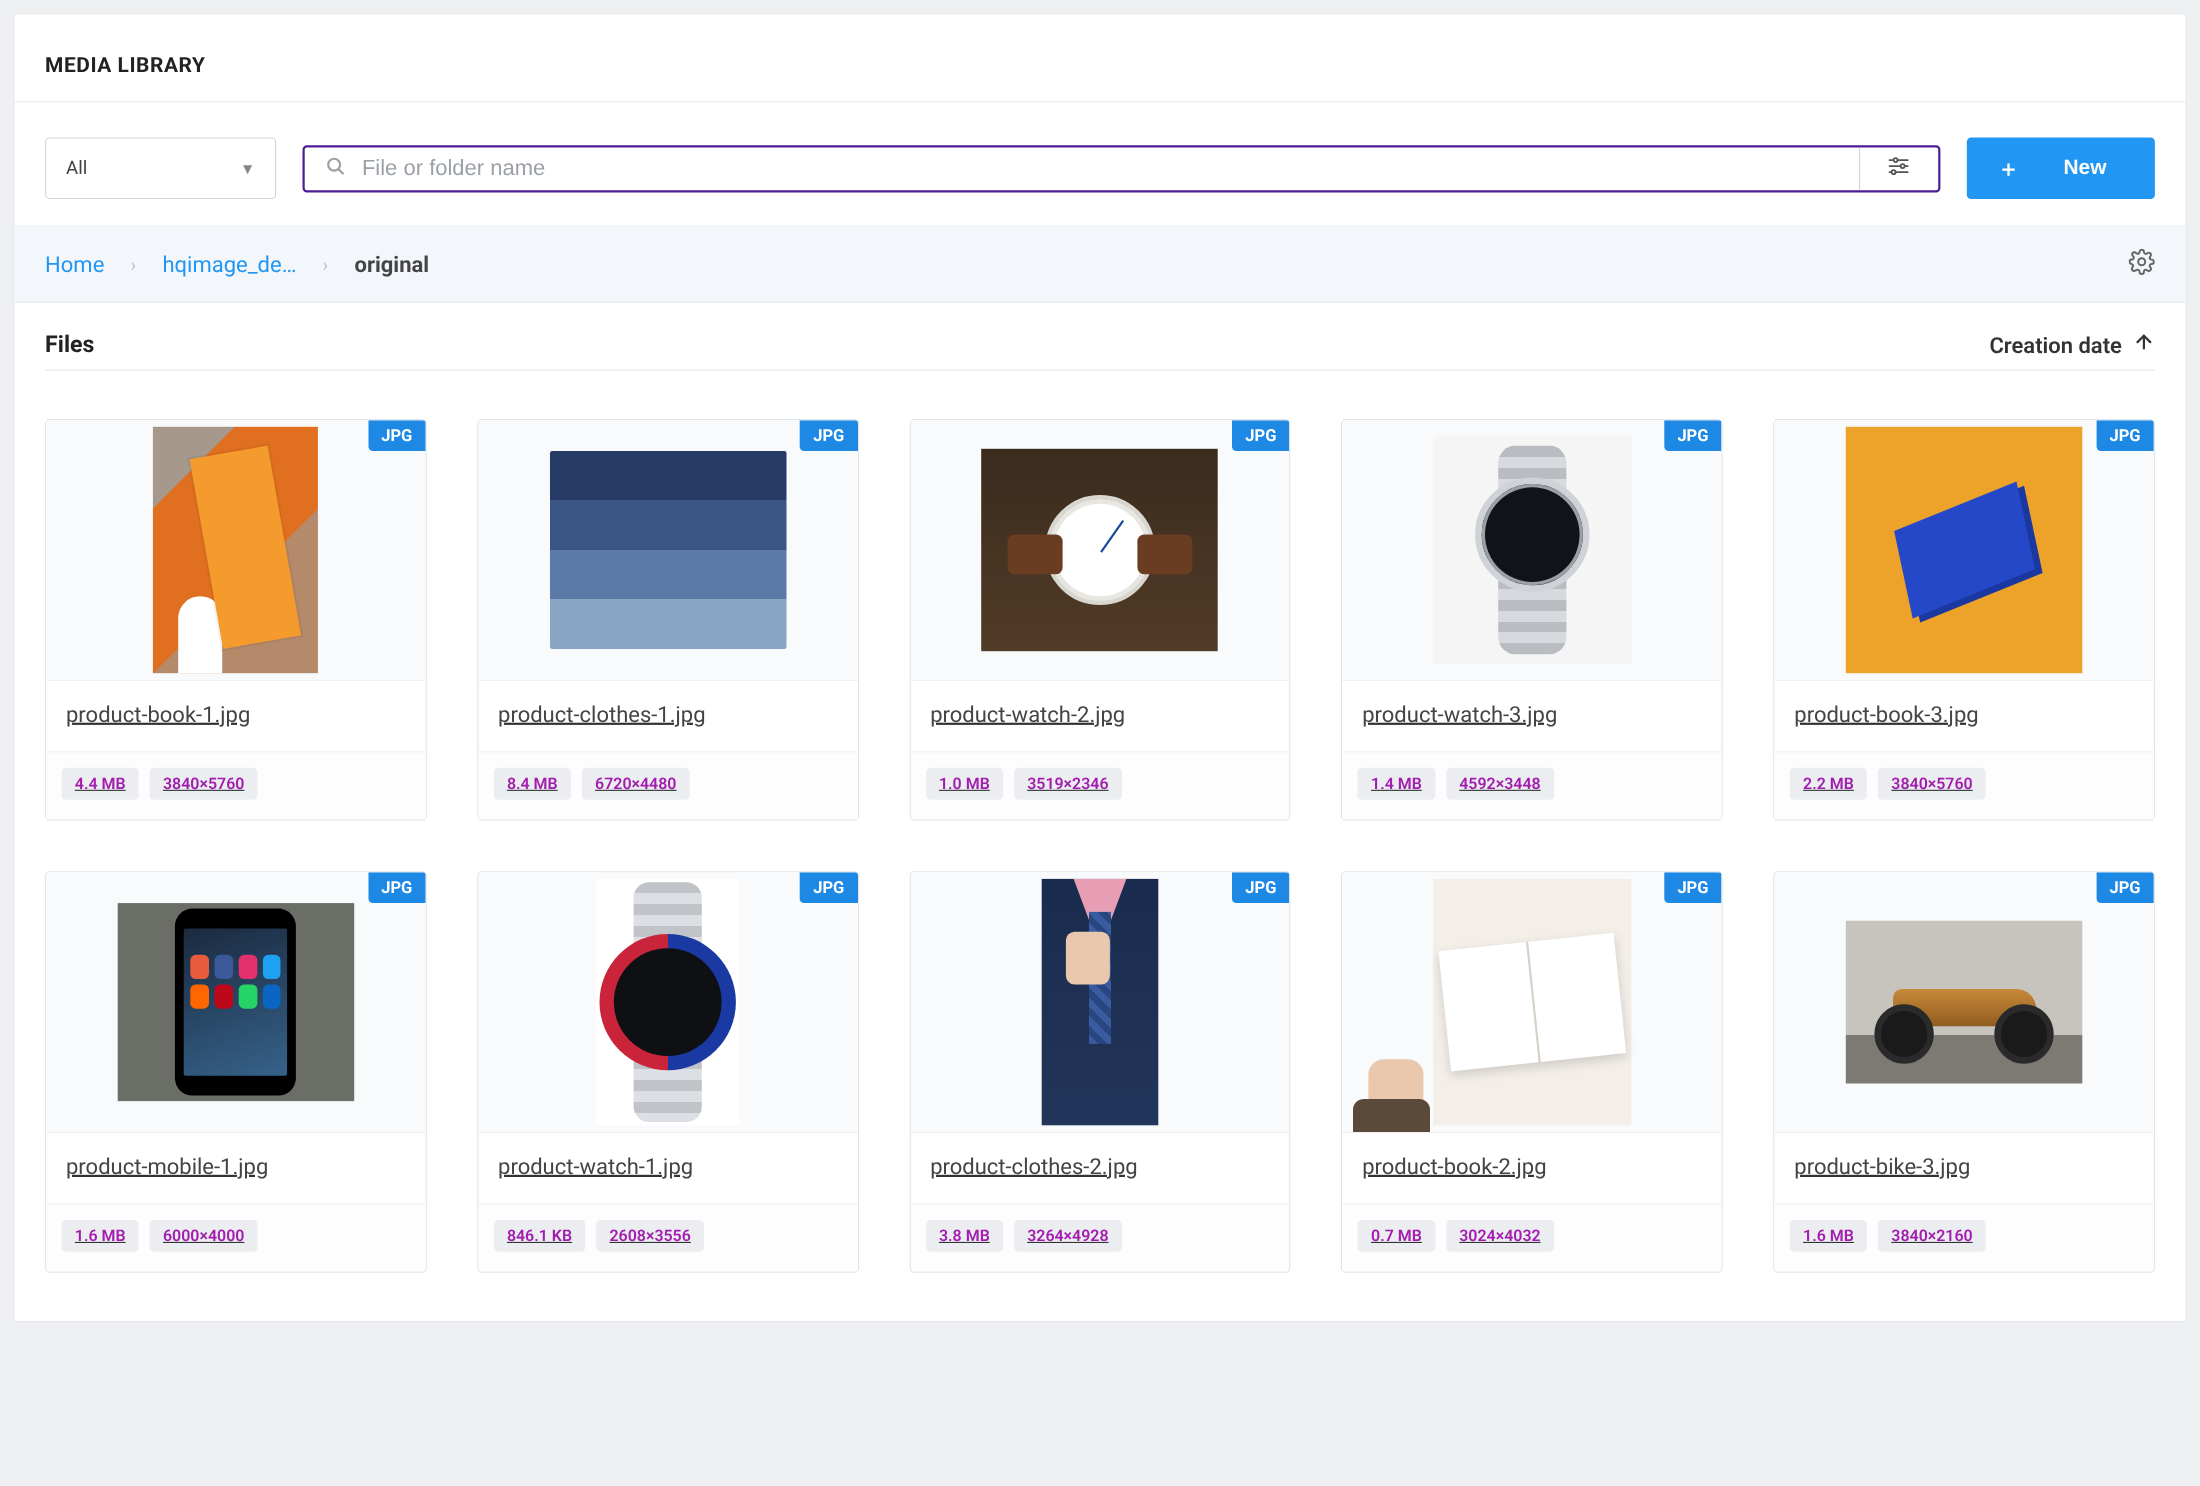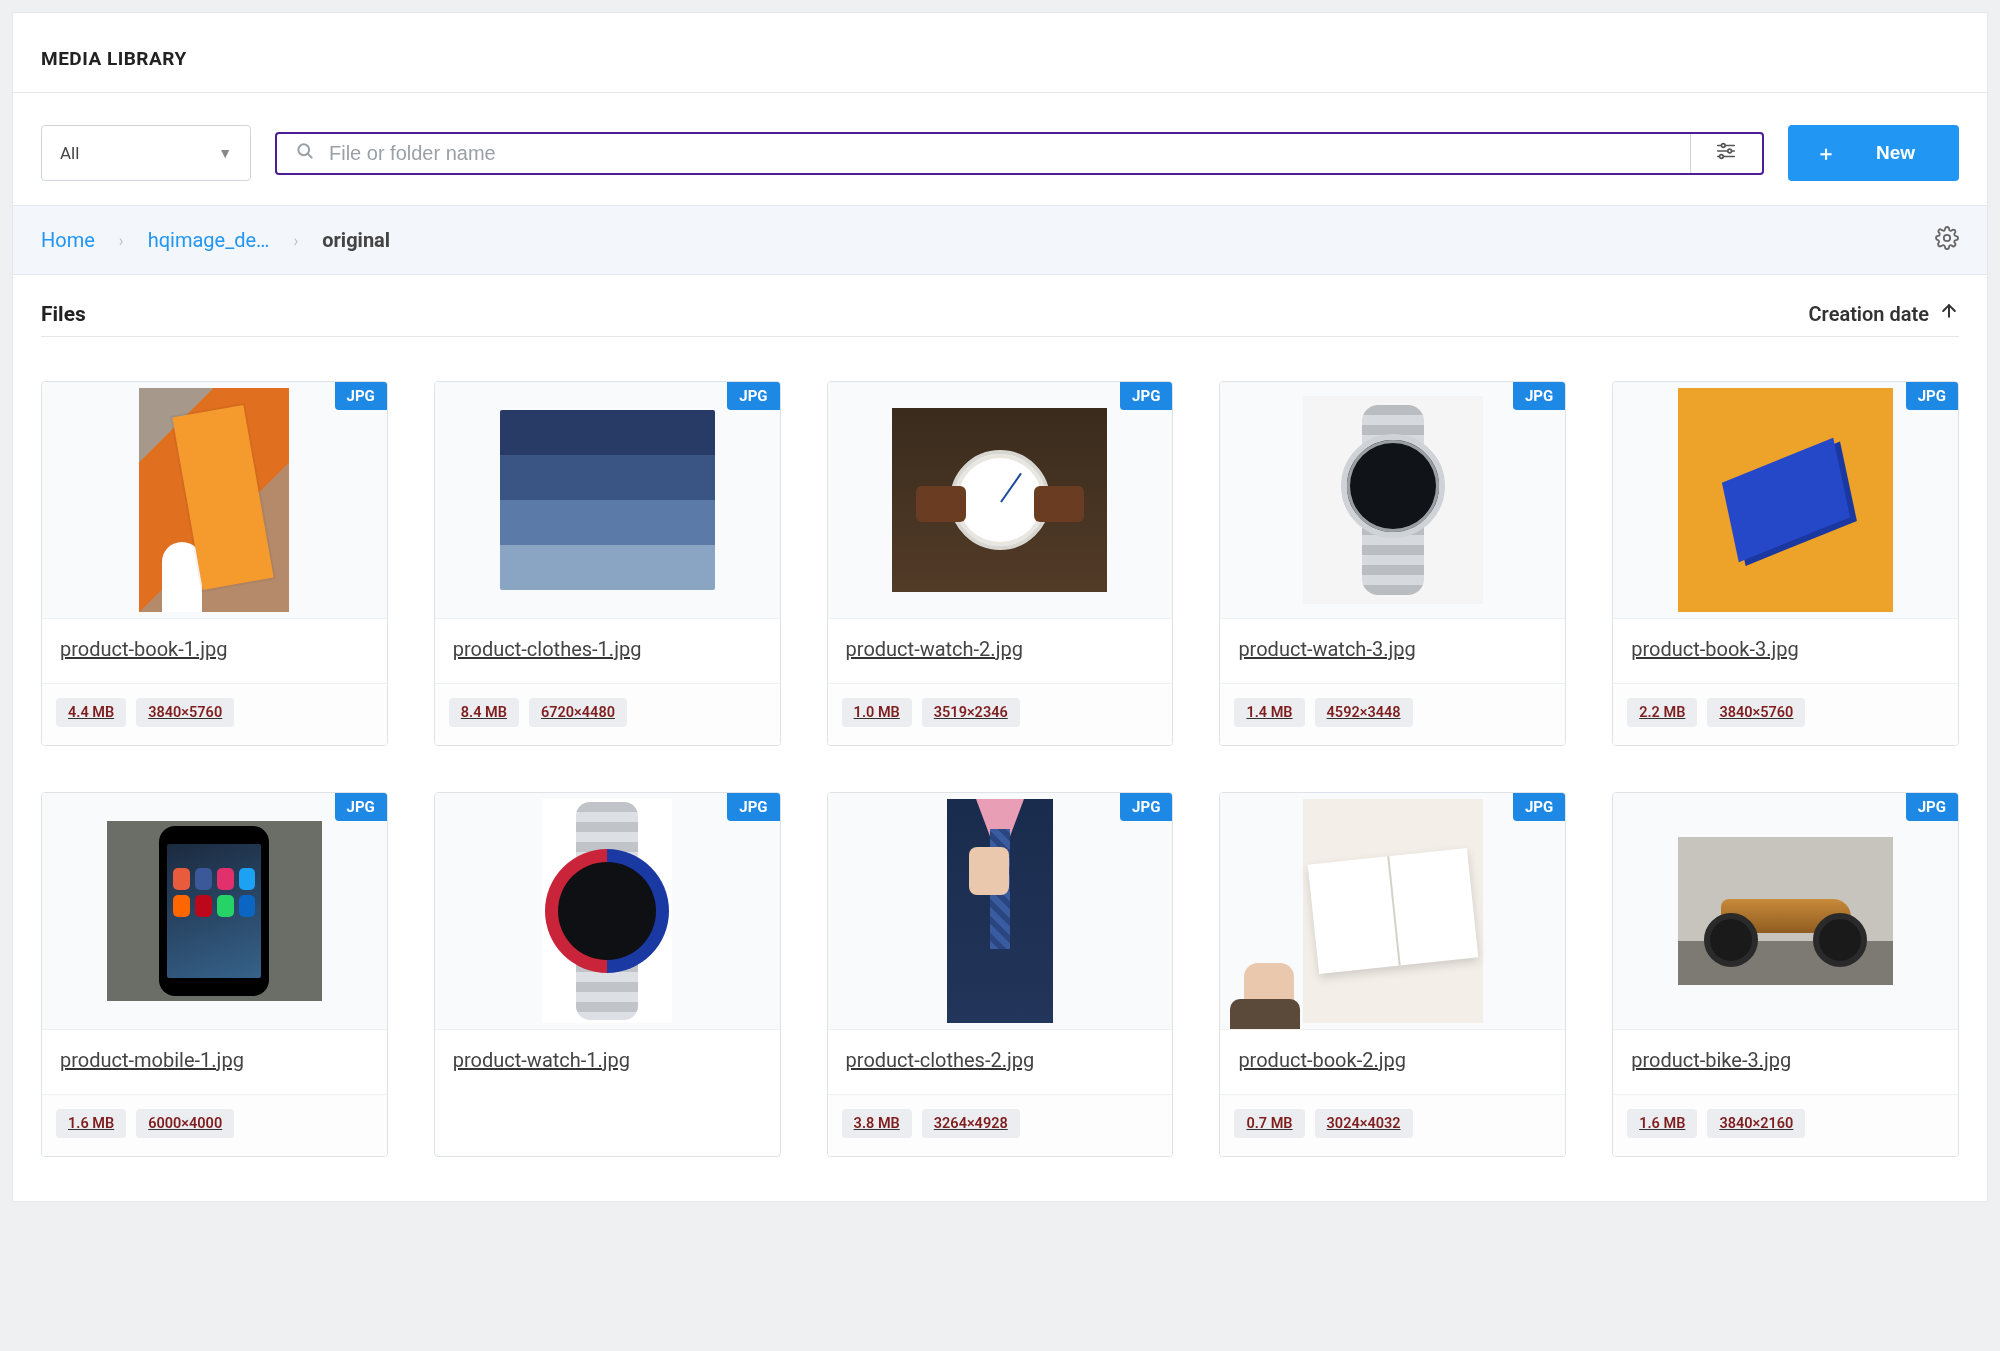--- a/index.html
+++ b/index.html
@@ -31,21 +31,21 @@
   .list-header h2 { font-size: 21px; font-weight: 700; color: #222; }
   .sort-control { display: flex; align-items: center; gap: 10px; font-size: 20px; font-weight: 600; color: #333; cursor: pointer; }
   .divider { height: 1px; background: #e5e7eb; margin: 0 28px; }
   .grid { display: grid; grid-template-columns: repeat(5, 1fr); gap: 46px; padding: 44px 28px; }
   .card { border: 1px solid #dfe3e8; border-radius: 4px; overflow: hidden; background: #fff; cursor: pointer; position: relative; display: flex; flex-direction: column; text-decoration: underline; }
   .thumb-area { height: 236px; background: #f8fafc; display: flex; align-items: center; justify-content: center; position: relative; padding: 8px; }
   .thumb-area .img { max-width: 100%; max-height: 100%; display: flex; align-items: center; justify-content: center; }
   .ext-badge { position: absolute; top: 0; right: 0; background: #1e88e5; color: #fff; font-size: 15px; font-weight: 700; padding: 5px 12px; border-radius: 0 0 0 4px; }
   .card-name { padding: 18px 18px 22px; font-size: 20px; color: #444; border-top: 1px solid #eef0f2; }
   .card-footer { display: flex; gap: 10px; padding: 14px 14px 18px; background: #fdfdfd; border-top: 1px solid #eef0f2; flex-wrap: wrap; }
-  .pill { background: #ebedf0; color: #7f1d1d; font-size: 14.5px; font-weight: 600; padding: 6px 12px; border-radius: 4px; white-space: nowrap; }
+  .pill { background: #ebedf0; color: #a21caf; font-size: 14.5px; font-weight: 600; padding: 6px 12px; border-radius: 4px; white-space: nowrap; }
 
   .thumb-book1 { width: 150px; height: 224px; background: linear-gradient(135deg,#a6998b 0 20%,#e07020 20% 60%,#b58a6a 60%); position:relative; display:flex; align-items:center; justify-content:center; }
   .thumb-book1::after { content:""; position:absolute; left:32%; top:10%; width:48%; height:78%; background:#f59b2e; transform:rotate(-10deg); box-shadow:0 0 0 2px rgba(0,0,0,.05); }
   .thumb-book1 .hand { position:absolute; bottom:0; left:15%; width:40px; height:70px; background:#fff; border-radius:20px 20px 0 0; }
 
   .thumb-jeans { width: 215px; height: 180px; background: linear-gradient(#283a66 0 25%, #3a5584 25% 50%, #5c7aa8 50% 75%, #8aa4c4 75% 100%); border-radius:2px; }
 
   .thumb-watch2 { width:215px; height:184px; background:linear-gradient(#3a2b1d,#523b27); display:flex; align-items:center; justify-content:center; position:relative; }
   .thumb-watch2 .face { width:100px; height:100px; background:#fff; border-radius:50%; border:4px solid #d8d6d0; box-shadow: inset 0 0 0 4px #e8e6e0; position:relative; }
   .thumb-watch2 .face::after{content:""; position:absolute; left:50%; top:14%; width:2px; height:38%; background:#1a4b9a; transform-origin:bottom; transform:rotate(35deg);}
@@ -274,20 +274,24 @@
           <div class="thumb-area">
             <span class="ext-badge">JPG</span>
             <div class="img">
               <div class="thumb-watch1">
                 <div class="band"></div>
                 <div class="bezel"></div>
               </div>
             </div>
           </div>
           <div class="card-name">product-watch-1.jpg</div>
+          <div class="card-footer">
+            <span class="pill">846.1 KB</span>
+            <span class="pill">2608×3556</span>
+          </div>
         </div>
         <div class="card">
           <div class="thumb-area">
             <span class="ext-badge">JPG</span>
             <div class="img">
               <div class="thumb-clothes2">
                 <div class="tie"></div>
                 <div class="hand"></div>
               </div>
             </div>

